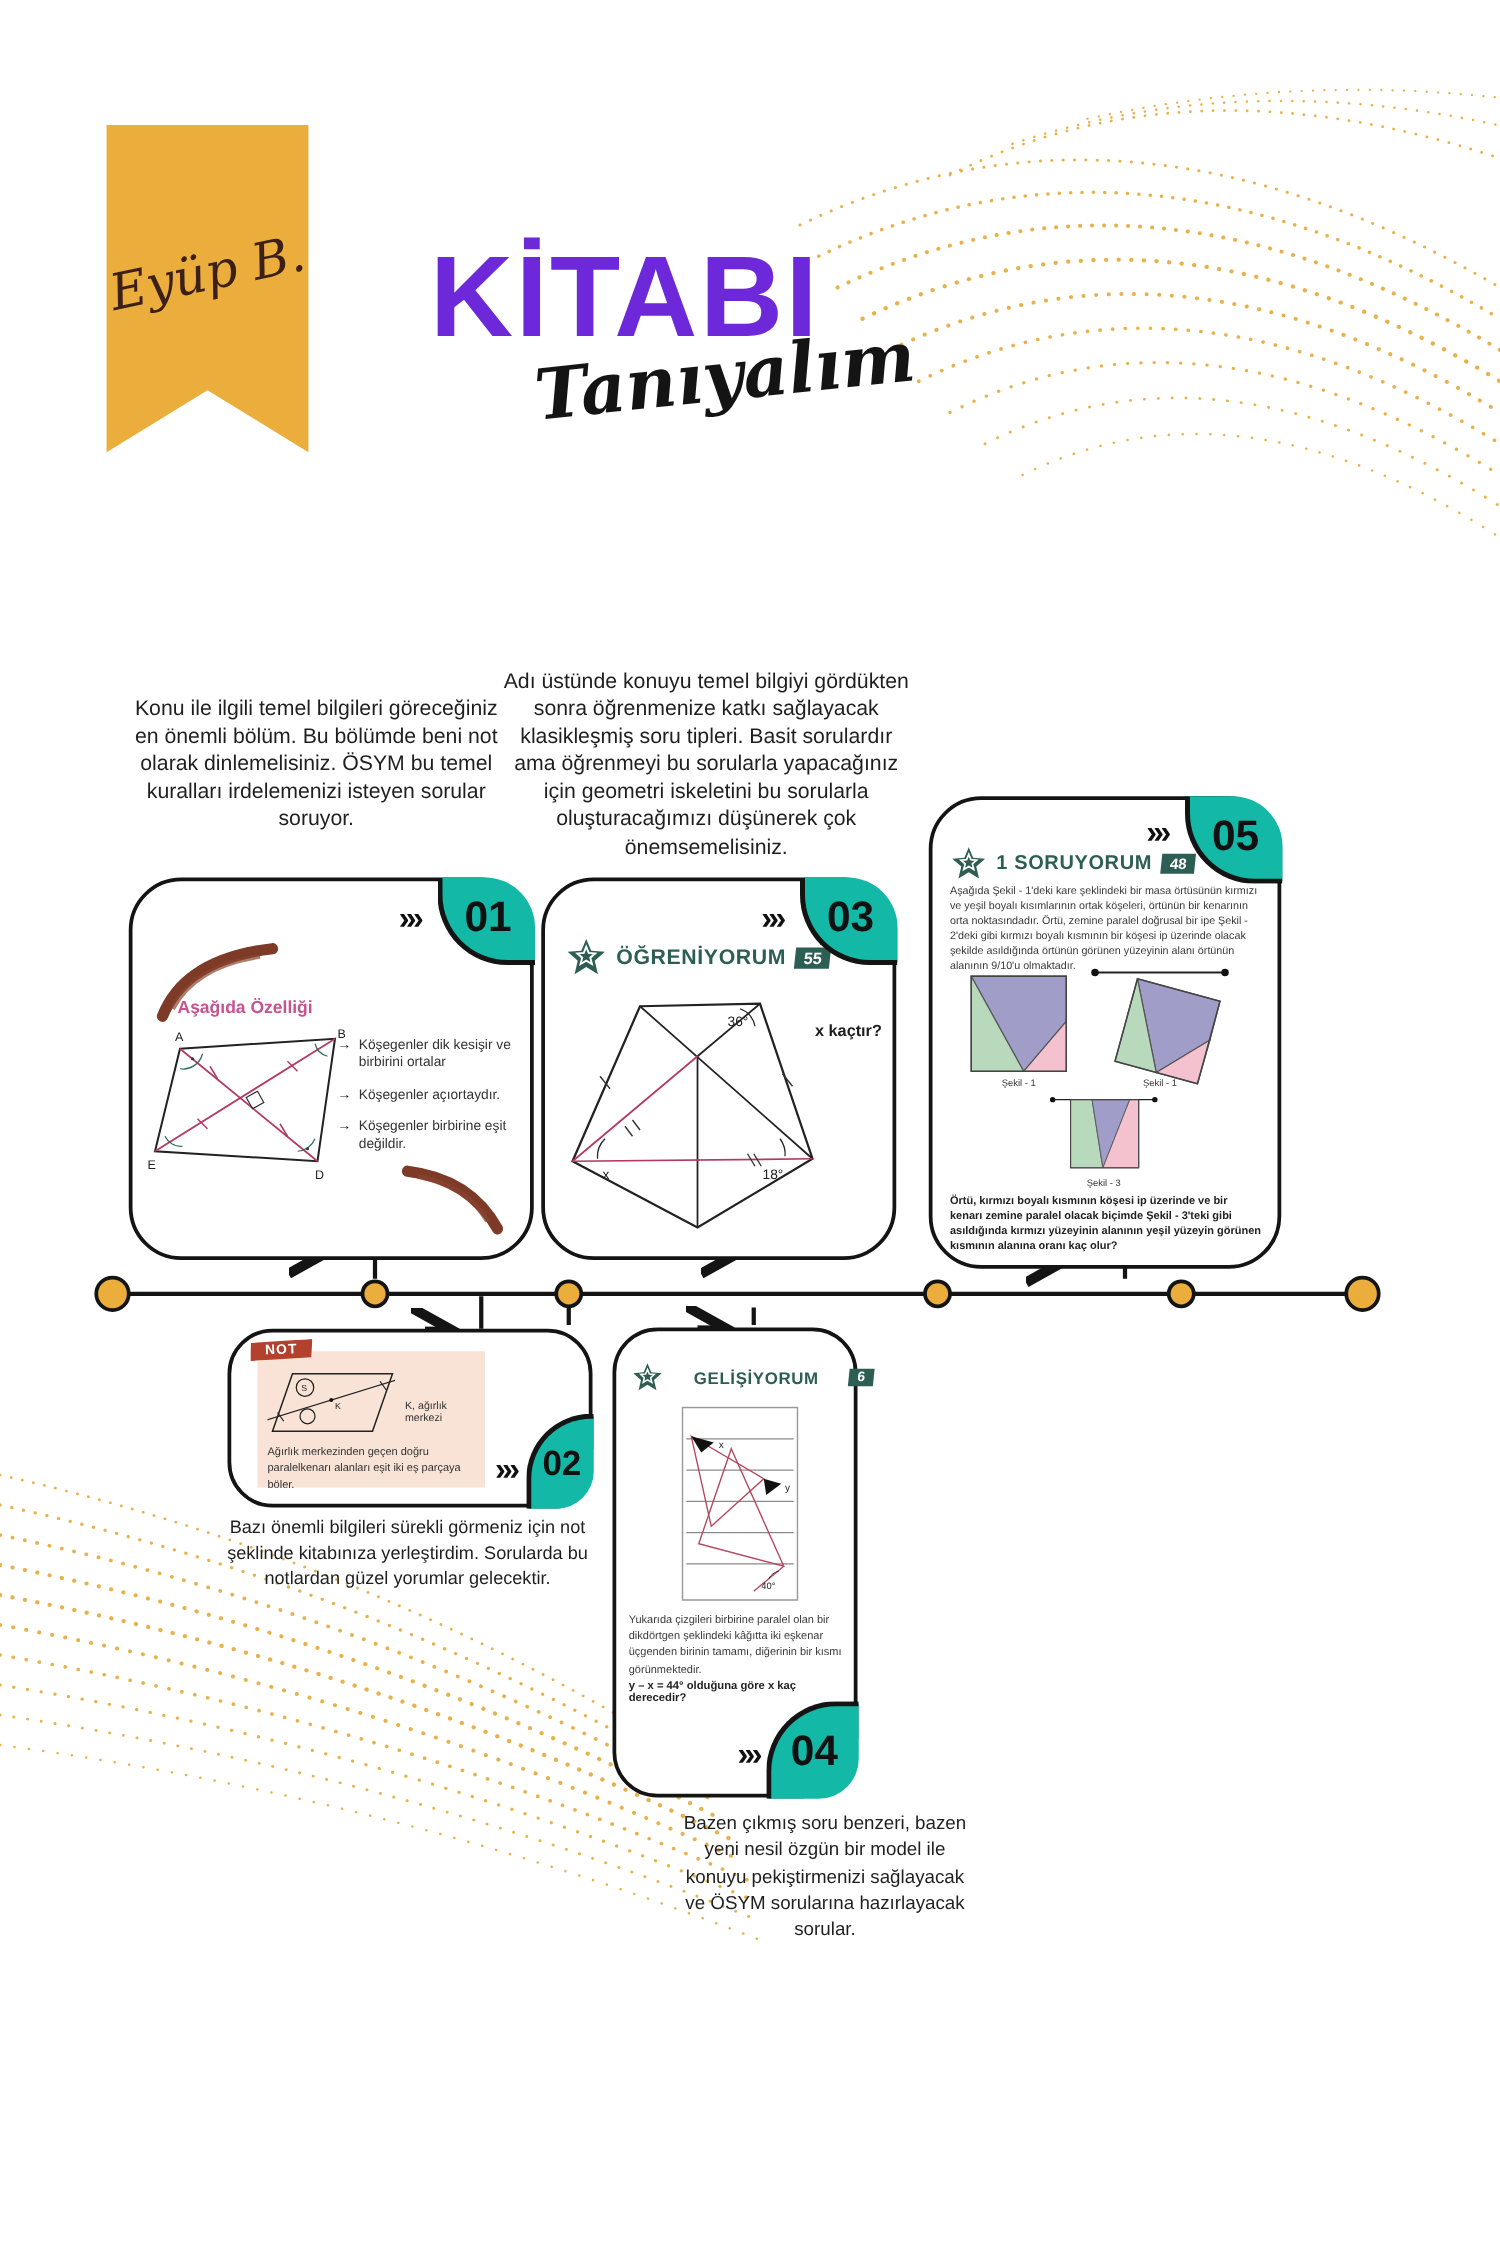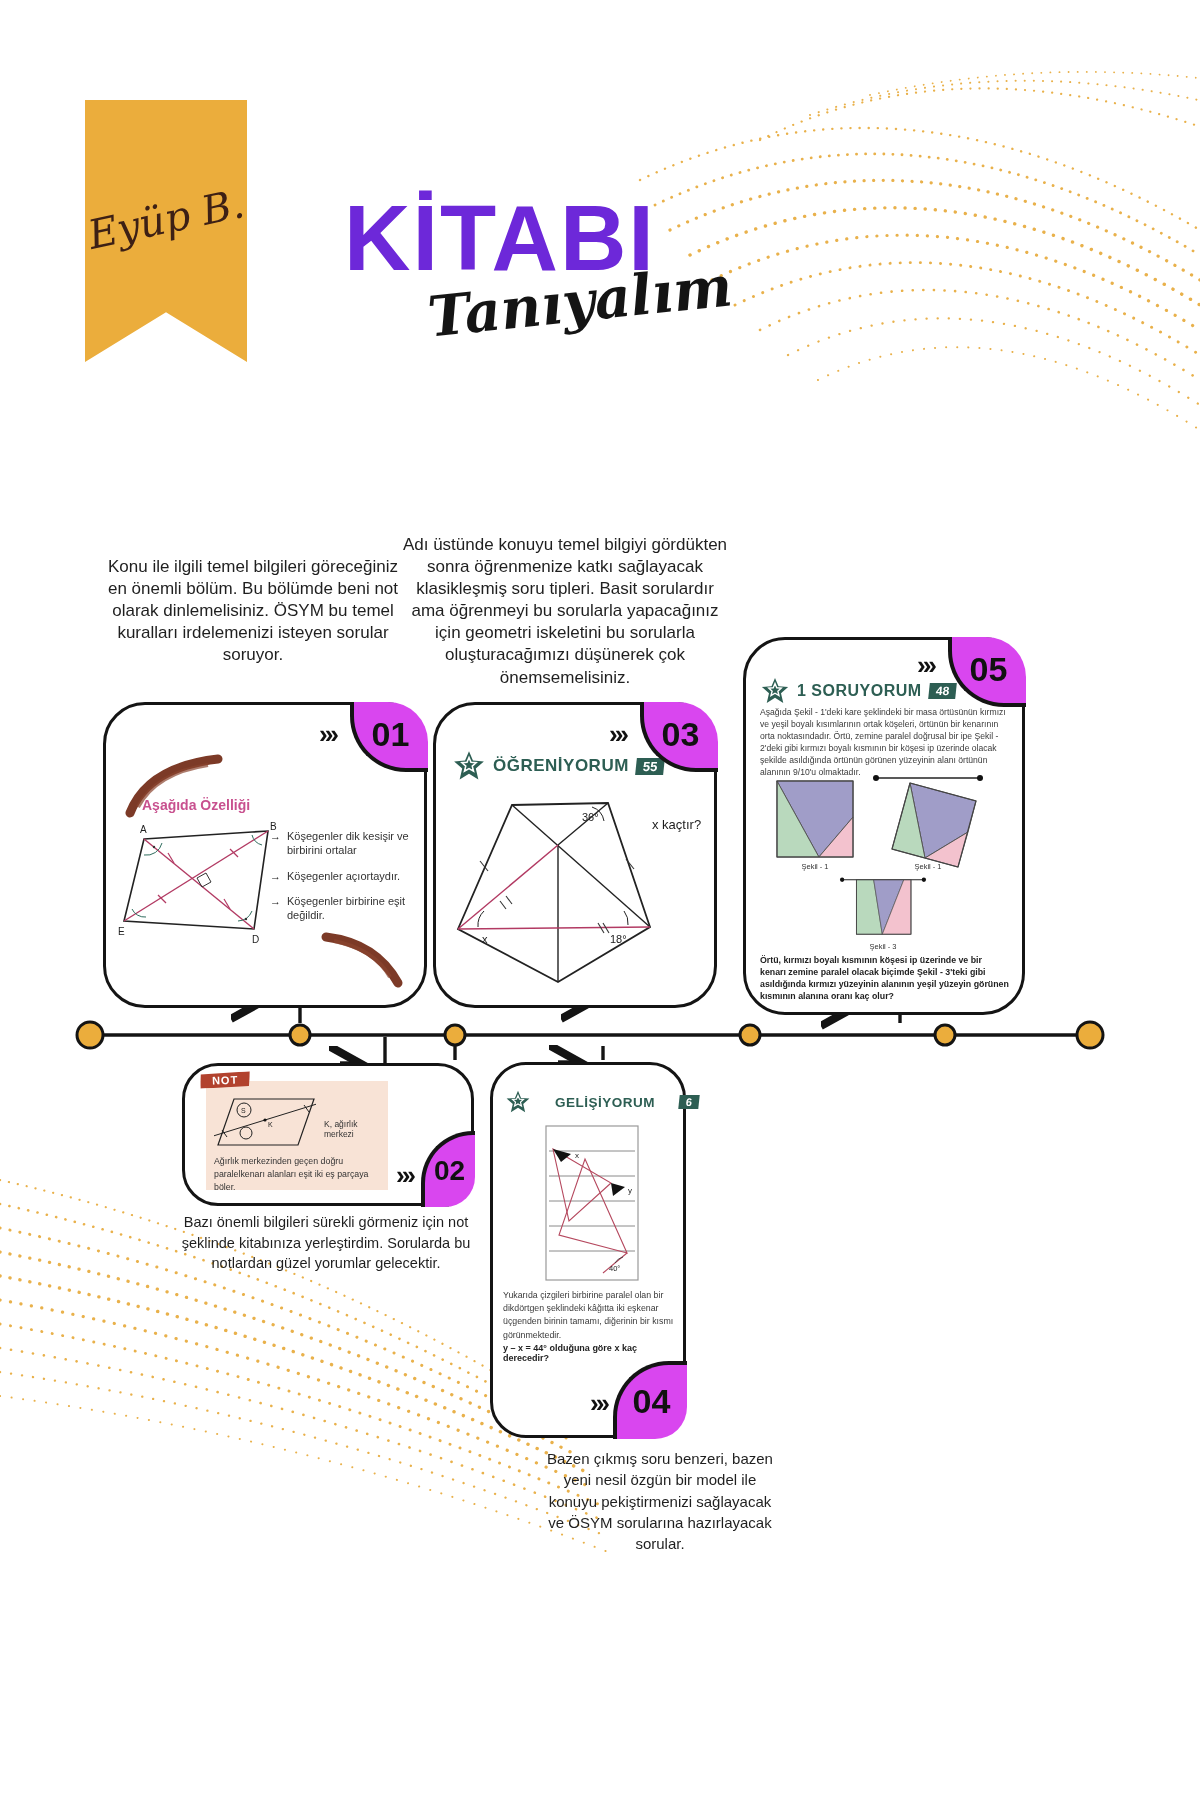--- a/index.html
+++ b/index.html
@@ -25,21 +25,21 @@
   #p2{left:400px;top:534px;width:330px;}
   #p3{left:700px;top:492px;width:340px;}
   
   .card{position:absolute;border:3.5px solid #141414;border-radius:42px;background:#fff;z-index:3;}
   #card01{left:103px;top:702px;width:318px;height:300px;}
   #card03{left:433px;top:702px;width:278px;height:300px;}
   #card05{left:743px;top:637px;width:276px;height:372px;}
   #card02{left:182px;top:1063px;width:286px;height:137px;border-radius:36px;}
   #card04{left:490px;top:1062px;width:190px;height:370px;border-radius:36px;}
   .chev{position:absolute;font-size:26px;font-weight:900;letter-spacing:-3px;color:#111;}
-  .badge{position:absolute;background:#d946ef;color:#111;font-weight:800;
+  .badge{position:absolute;background:#14b8a6;color:#111;font-weight:800;
          display:flex;align-items:center;justify-content:center;z-index:4;}
   .badge-tr{top:-3.5px;right:-3.5px;width:74px;height:66px;font-size:34px;
             border-left:4px solid #141414;border-bottom:4px solid #141414;
             border-radius:0 40px 0 56px;}
   .badge-br{bottom:-3.5px;right:-3.5px;border-top:4px solid #141414;border-left:4px solid #141414;}
   #badge02{width:50px;height:72px;font-size:28px;border-radius:52px 0 30px 0;}
   #badge04{width:70px;height:74px;font-size:34px;border-radius:56px 0 32px 0;}
   
   .kosegen{left:36px;top:92px;font-size:14px;font-weight:700;color:#C8518F;}
   .bullets{left:164px;top:124px;width:142px;}
@@ -190,21 +190,21 @@
     <span class="chev" style="right:88px;top:14px;">›››</span>
     <div class="badge badge-tr">03</div>
     <div class="hdr" style="left:16px;top:44px;">
       <svg width="34" height="34" viewBox="0 0 24 24">
         <path d="M12 1.5 L14.8 8.2 L22.5 8.8 L16.8 13.8 L18.6 21.5 L12 17.4 L5.4 21.5 L7.2 13.8 L1.5 8.8 L9.2 8.2 Z" fill="#2D5E53"></path>
         <path d="M12 6 L13.4 9.4 L17 9.7 L14.3 12.1 L15.2 15.7 L12 13.8 L8.8 15.7 L9.7 12.1 L7 9.7 L10.6 9.4 Z" fill="none" stroke="#fff" stroke-width="1.1"></path>
       </svg>
       <span class="t" style="font-size:17px;">ÖĞRENİYORUM</span>
       <span class="nbadge" style="font-size:13px;">55</span>
     </div>
-    <span class="abs" style="left:216px;top:112px;font-size:13px;font-weight:400;">x kaçtır?</span>
+    <span class="abs" style="left:216px;top:112px;font-size:13px;font-weight:700;">x kaçtır?</span>
     <svg class="abs" style="left:14px;top:92px;" width="205" height="192" viewBox="0 0 205 192">
       <polygon points="62,8 158,6 200,130 108,185 8,132" fill="none" stroke="#222" stroke-width="1.8"></polygon>
       <g stroke="#222" stroke-width="1.4">
         <line x1="62" y1="8" x2="200" y2="130"></line>
         <line x1="158" y1="6" x2="108" y2="48"></line>
         <line x1="108" y1="48" x2="108" y2="185"></line>
       </g>
       <g stroke="#B23A63" stroke-width="1.4">
         <line x1="8" y1="132" x2="108" y2="48"></line>
         <line x1="8" y1="132" x2="200" y2="130"></line>

